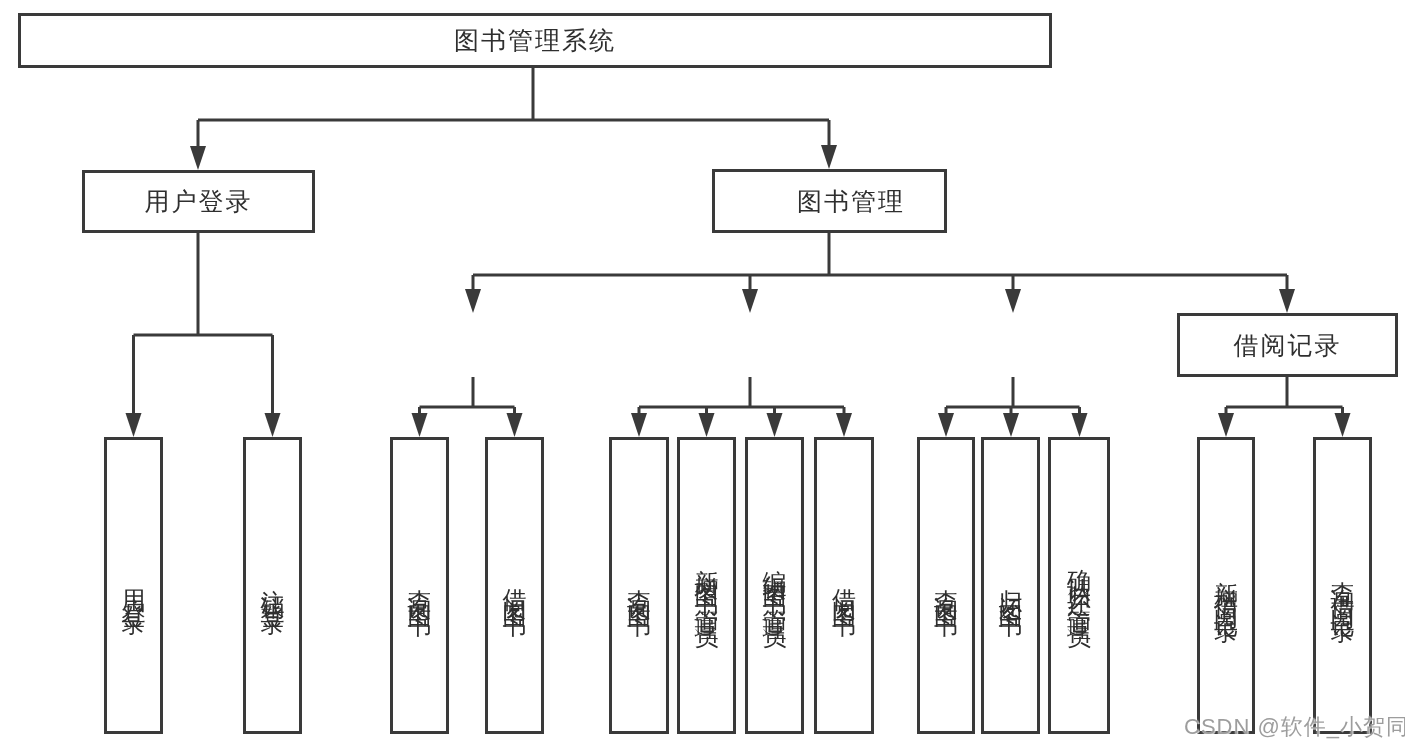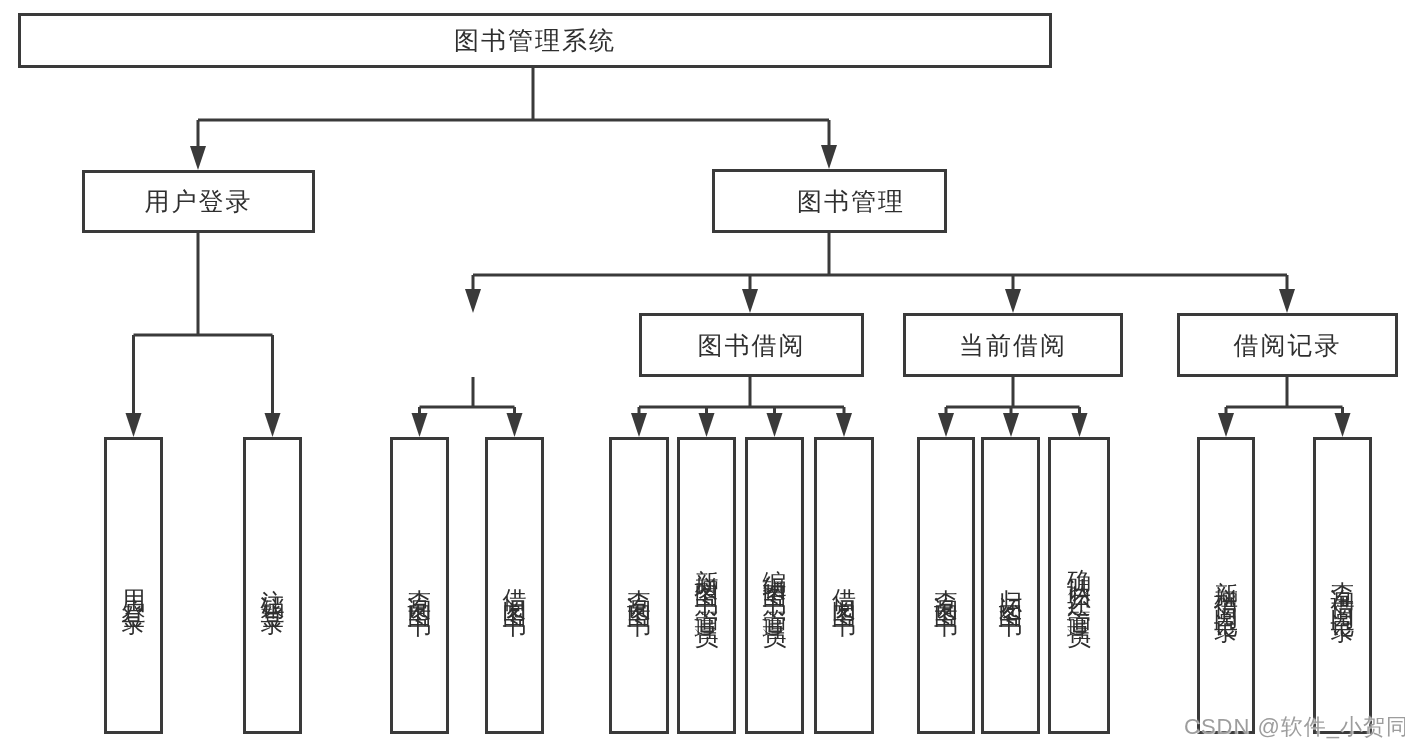--- a/index.html
+++ b/index.html
@@ -115,26 +115,20 @@
     <span>图书管理系统</span>
   </div>
 
   <div class="node box-h" style="left:82px; top:170px; width:233px; height:63px;">
     <span>用户登录</span>
   </div>
   <div class="node box-h" style="left:712px; top:169px; width:235px; height:64px;padding-left:43px;">
     <span>图书管理</span>
   </div>
 
-  <div class="node box-h" style="left:639px; top:313px; width:225px; height:64px;">
-    <span>图书借阅</span>
-  </div>
-  <div class="node box-h" style="left:903px; top:313px; width:220px; height:64px;">
-    <span>当前借阅</span>
-  </div>
   <div class="node box-h" style="left:1177px; top:313px; width:221px; height:64px;">
     <span>借阅记录</span>
   </div>
 
   <div class="node box-v" style="left:104px; top:437px; width:59px; height:297px;">
     <span class="vtext">用户登录</span>
   </div>
   <div class="node box-v" style="left:243px; top:437px; width:59px; height:297px;">
     <span class="vtext">注销登录</span>
   </div>

